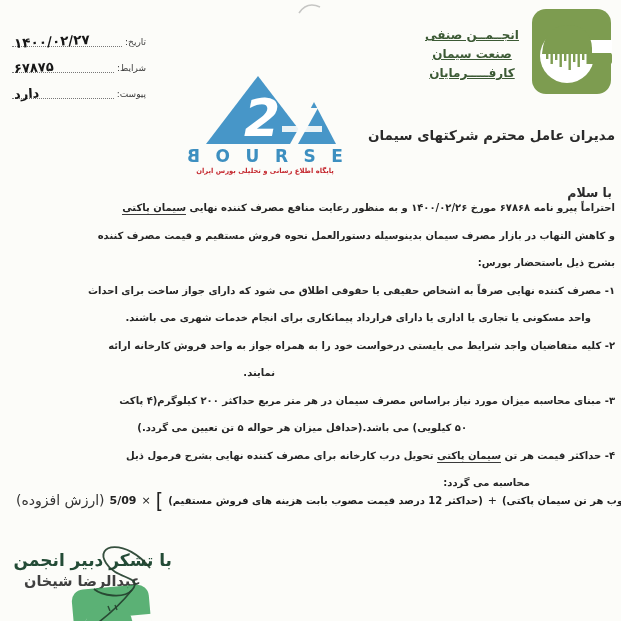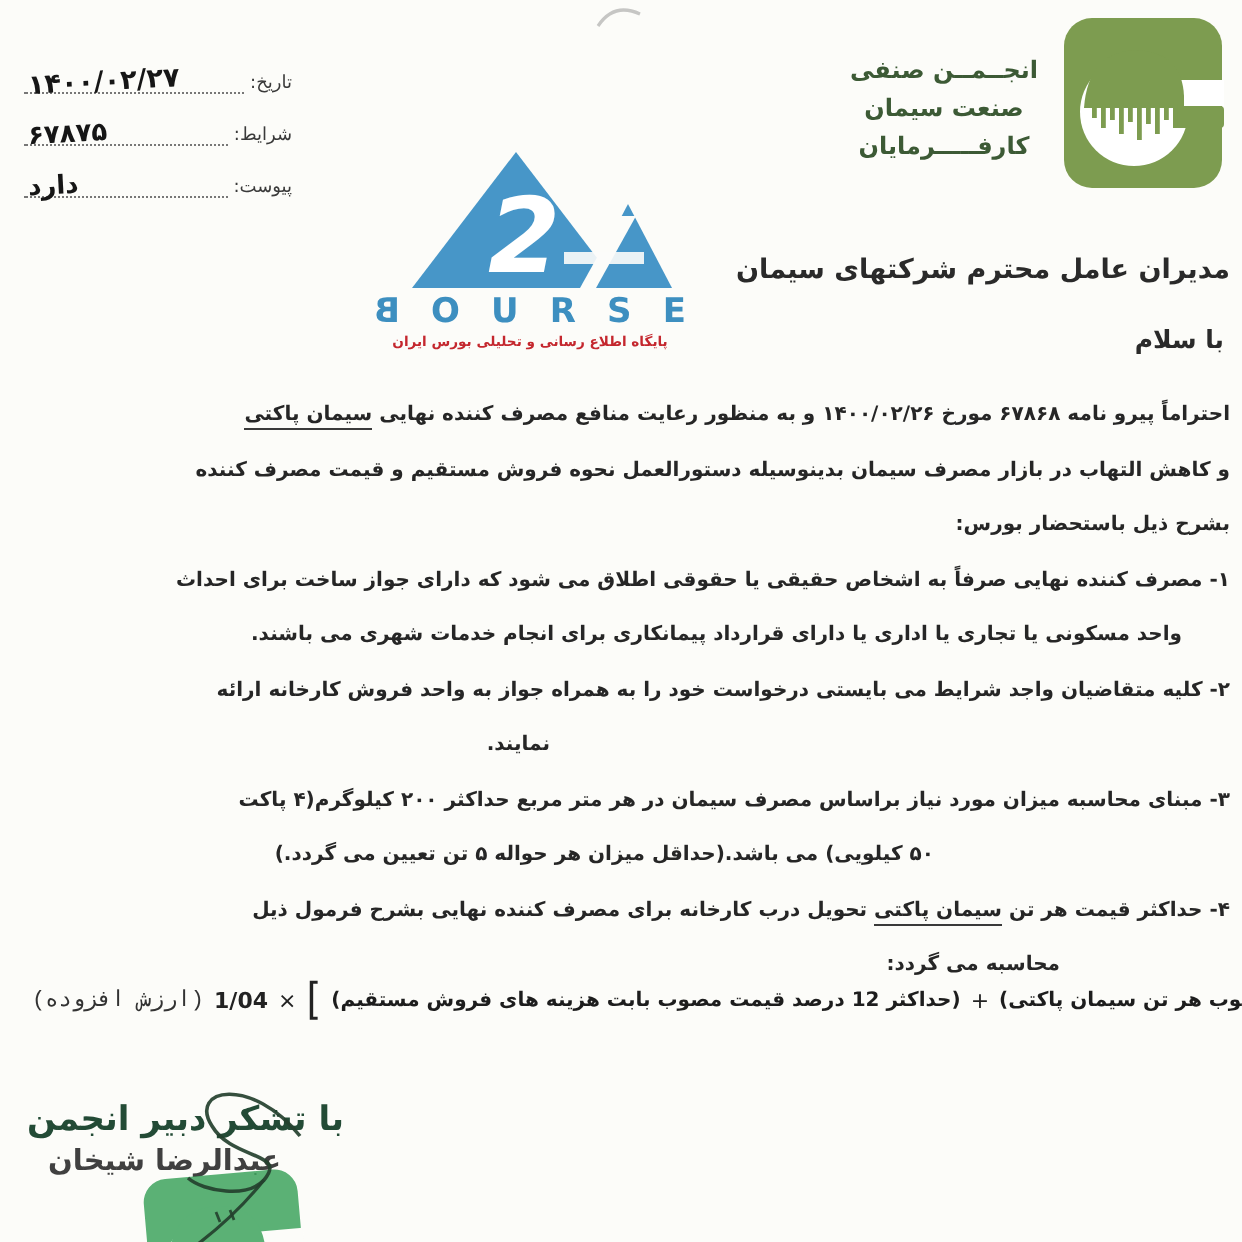--- a/index.html
+++ b/index.html
@@ -9,41 +9,41 @@
   .lh-fields{position:absolute;left:12px;top:28px;width:134px;direction:rtl;}
   .lh-row{display:flex;align-items:flex-end;margin-bottom:7px;height:19px;}
   .lh-label{font-size:9px;color:#3a3a3a;white-space:nowrap;padding-left:3px;}
   .lh-line{flex:1;border-bottom:1px dotted #777;position:relative;height:18px;}
   .lh-value{position:absolute;left:2px;bottom:-3px;font-weight:bold;font-size:13.5px;
             color:#161616;white-space:nowrap;transform:rotate(-3deg);letter-spacing:1px;}
   .lh-value.small{font-size:13px;}
   
   .org-logo{position:absolute;left:531px;top:8px;width:81px;height:88px;}
   .org-text{position:absolute;left:416px;top:26px;width:112px;direction:rtl;text-align:center;
-            font-weight:bold;font-size:12px;line-height:19px;color:#3c5a35;}
+            font-weight:bold;font-size:12px;line-height:19px;color:#3c5a35;text-decoration:underline;}
   
   .bourse{position:absolute;left:183px;top:74px;width:164px;text-align:center;}
   .bourse-tri{display:block;margin:0 auto;}
   .bourse-brand{display:flex;justify-content:space-between;padding:0 4px;margin-top:1px;
                 color:#3d8fc0;font-weight:bold;font-size:17px;line-height:18px;}
   .bourse-brand .mirror{display:inline-block;transform:scaleX(-1);}
   .bourse-tagline{direction:rtl;color:#c4272e;font-weight:bold;font-size:6.8px;margin-top:2px;white-space:nowrap;text-align:center;}
   
   .recipient{position:absolute;right:6px;top:127px;direction:rtl;font-weight:bold;font-size:13.5px;white-space:nowrap;}
-  .salutation{position:absolute;right:9px;top:162px;direction:rtl;font-weight:bold;font-size:12.5px;}
+  .salutation{position:absolute;right:9px;top:185px;direction:rtl;font-weight:bold;font-size:12.5px;}
   .body-lines{position:absolute;left:8px;top:194px;width:607px;direction:rtl;
               font-size:10px;font-weight:bold;line-height:27.5px;color:#262626;}
   .bline{white-space:nowrap;}
   .u{border-bottom:1.5px solid #3a3a3a;padding-bottom:1px;}
   .pr24{padding-right:24px}.pr340{padding-right:340px}.pr148{padding-right:148px}.pr85{padding-right:85px}
   
   .formula{position:absolute;left:16px;top:489px;width:594px;display:flex;direction:ltr;
            align-items:center;gap:5px;white-space:nowrap;}
   .f-rtl{direction:rtl;}
-  .f-small{font-size:11px;color:#333;font-family:Liberation Mono, monospace;}
+  .f-small{font-size:14px;color:#333;}
   .f-num{font-size:11px;font-weight:bold;color:#222;}
   .f-op{font-size:11px;color:#222;}
   .f-bold{font-size:10px;font-weight:bold;color:#1d1d1d;}
   .f-br{font-size:19px;font-weight:normal;color:#222;transform:scaleY(1.15);}
   
   .thanks{position:absolute;left:30px;top:550px;width:142px;direction:rtl;text-align:left;
           font-weight:bold;font-size:17px;color:#234b36;white-space:nowrap;}
   .sec-name{position:absolute;left:24px;top:573px;width:148px;direction:rtl;text-align:left;
             font-weight:bold;font-size:14.5px;color:#404040;letter-spacing:1px;white-space:nowrap;}
   .stamp{position:absolute;left:70px;top:586px;width:86px;height:86px;transform:rotate(-5deg);opacity:.85;}
@@ -137,21 +137,21 @@
     <div class="bline"><span>۲- کلیه متقاضیان واجد شرایط می بایستی درخواست خود را به همراه جواز به واحد فروش کارخانه ارائه</span></div>
     <div class="bline pr340"><span>نمایند.</span></div>
     <div class="bline"><span>۳- مبنای محاسبه میزان مورد نیاز براساس مصرف سیمان در هر متر مربع حداکثر ۲۰۰ کیلوگرم(۴ پاکت</span></div>
     <div class="bline pr148"><span>۵۰ کیلویی) می باشد.(حداقل میزان هر حواله ۵ تن تعیین می گردد.)</span></div>
     <div class="bline"><span>۴- حداکثر قیمت هر تن </span><span class="u">سیمان پاکتی</span><span> تحویل درب کارخانه برای مصرف کننده نهایی بشرح فرمول ذیل</span></div>
     <div class="bline pr85"><span>محاسبه می گردد:</span></div>
   </div>
 
   <div class="formula">
     <span class="f-rtl f-small">(ارزش افزوده)</span>
-    <span class="f-num">1/04</span>
+    <span class="f-num">5/09</span>
     <span class="f-op">×</span>
     <span class="f-br">[</span>
     <span class="f-rtl f-bold">(حداکثر 12 درصد قیمت مصوب بابت هزینه های فروش مستقیم)</span>
     <span class="f-op">+</span>
     <span class="f-rtl f-bold">(قیمت مصوب هر تن سیمان پاکتی)</span>
 
   </div>
 
   <div class="thanks">با تشکر دبیر انجمن</div>
   <div class="sec-name">عبدالرضا شیخان</div>

